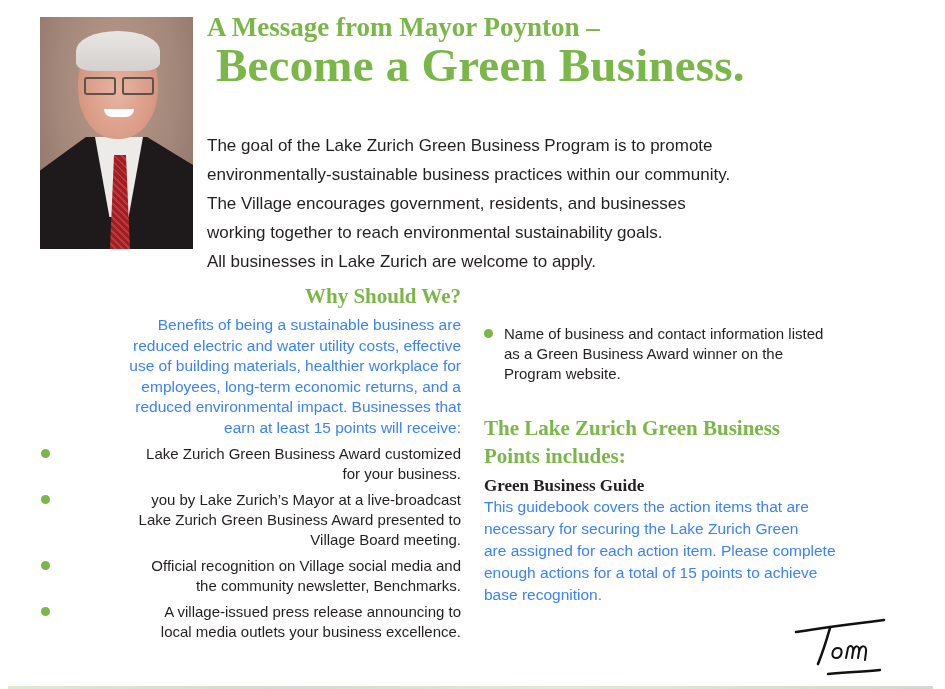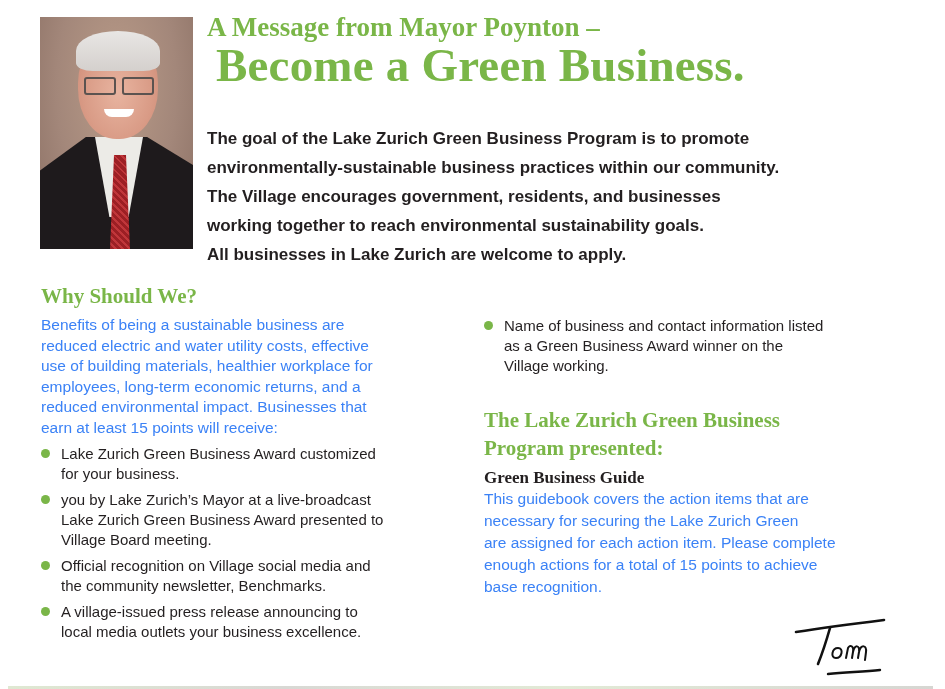--- a/index.html
+++ b/index.html
@@ -17,25 +17,25 @@
   .photo .smile { position:absolute; left:64px; top:92px; width:30px; height:8px; background:#fff; border-radius:0 0 14px 14px; }
   .photo .suit { position:absolute; left:0; top:120px; width:153px; height:112px; background:#1e1a1c;
     clip-path: polygon(0 30%, 30% 0, 70% 0, 100% 25%, 100% 100%, 0 100%); }
   .photo .shirt { position:absolute; left:55px; top:120px; width:48px; height:80px; background:#ecebe7;
     clip-path: polygon(0 0, 100% 0, 70% 100%, 30% 100%); }
   .photo .tie { position:absolute; left:70px; top:138px; width:20px; height:94px; background:repeating-linear-gradient(45deg,#9c1f24 0 3px,#c0363a 3px 5px);
     clip-path: polygon(20% 0, 80% 0, 100% 100%, 0 100%); }
 
   .h-sub { position:absolute; left:207px; top:12px; font-family:"Liberation Serif", serif; font-weight:bold; font-size:27px; color:#7ab648; white-space:nowrap; }
   .h-main { position:absolute; left:216px; top:38px; font-family:"Liberation Serif", serif; font-weight:bold; font-size:47px; color:#7ab648; white-space:nowrap; letter-spacing:0.2px; }
-  .intro { position:absolute; left:207px; top:124px; width:700px; font-weight:bold; font-size:17px; line-height:29px; color:#231f20; }
+  .intro { position:absolute; left:207px; top:131px; width:700px; font-weight:normal; font-size:17px; line-height:29px; color:#231f20; }
   .intro div { white-space:nowrap; }
 
   .sec-title { font-family:"Liberation Serif", serif; font-weight:bold; color:#7ab648; font-size:21px; }
-  .left-col { position:absolute; left:41px; top:284px; width:420px; }
+  .left-col { position:absolute; left:41px; top:284px; width:420px;text-align:right; }
   .left-col .sec-title { margin:0 0 6px 0; }
   .body-text { font-size:15.5px; line-height:20.5px; color:#3b82f6; }
   .body-text div { white-space:nowrap; }
   ul.bullets { list-style:none; margin:6px 0 0 0; padding:0; }
   ul.bullets li { position:relative; padding-left:20px; font-size:15px; line-height:20px; margin-bottom:6px; }
   ul.bullets li .dot { position:absolute; left:0; top:5px; width:9px; height:9px; border-radius:50%; background:#7ab648; }
   ul.bullets li div.ln { white-space:nowrap; }
 
   .right-col { position:absolute; left:484px; top:316px; width:440px; }
   .right-col .sec-title { margin:30px 0 6px 0; line-height:28px; }
@@ -102,31 +102,31 @@
     </li>
     <li>
       <span class="dot"></span>
       <div class="ln">A village-issued press release announcing to</div>
       <div class="ln">local media outlets your business excellence.</div>
     </li>
   </ul>
 </div>
 
 <div class="right-col">
-  <ul class="bullets" style="margin-top:0">
+  <ul class="bullets" style="margin-top:8px">
     <li>
       <span class="dot"></span>
       <div class="ln">Name of business and contact information listed</div>
       <div class="ln">as a Green Business Award winner on the</div>
-      <div class="ln">Village working.</div>
+      <div class="ln">Program website.</div>
     </li>
   </ul>
   <div class="sec-title">
     <div>The Lake Zurich Green Business</div>
-    <div>Program presented:</div>
+    <div>Points includes:</div>
   </div>
   <div class="sub-title">Green Business Guide</div>
   <div class="body-text">
     <div>This guidebook covers the action items that are</div>
     <div>necessary for securing the Lake Zurich Green</div>
     <div>are assigned for each action item. Please complete</div>
     <div>enough actions for a total of 15 points to achieve</div>
     <div>base recognition.</div>
   </div>
 </div>

